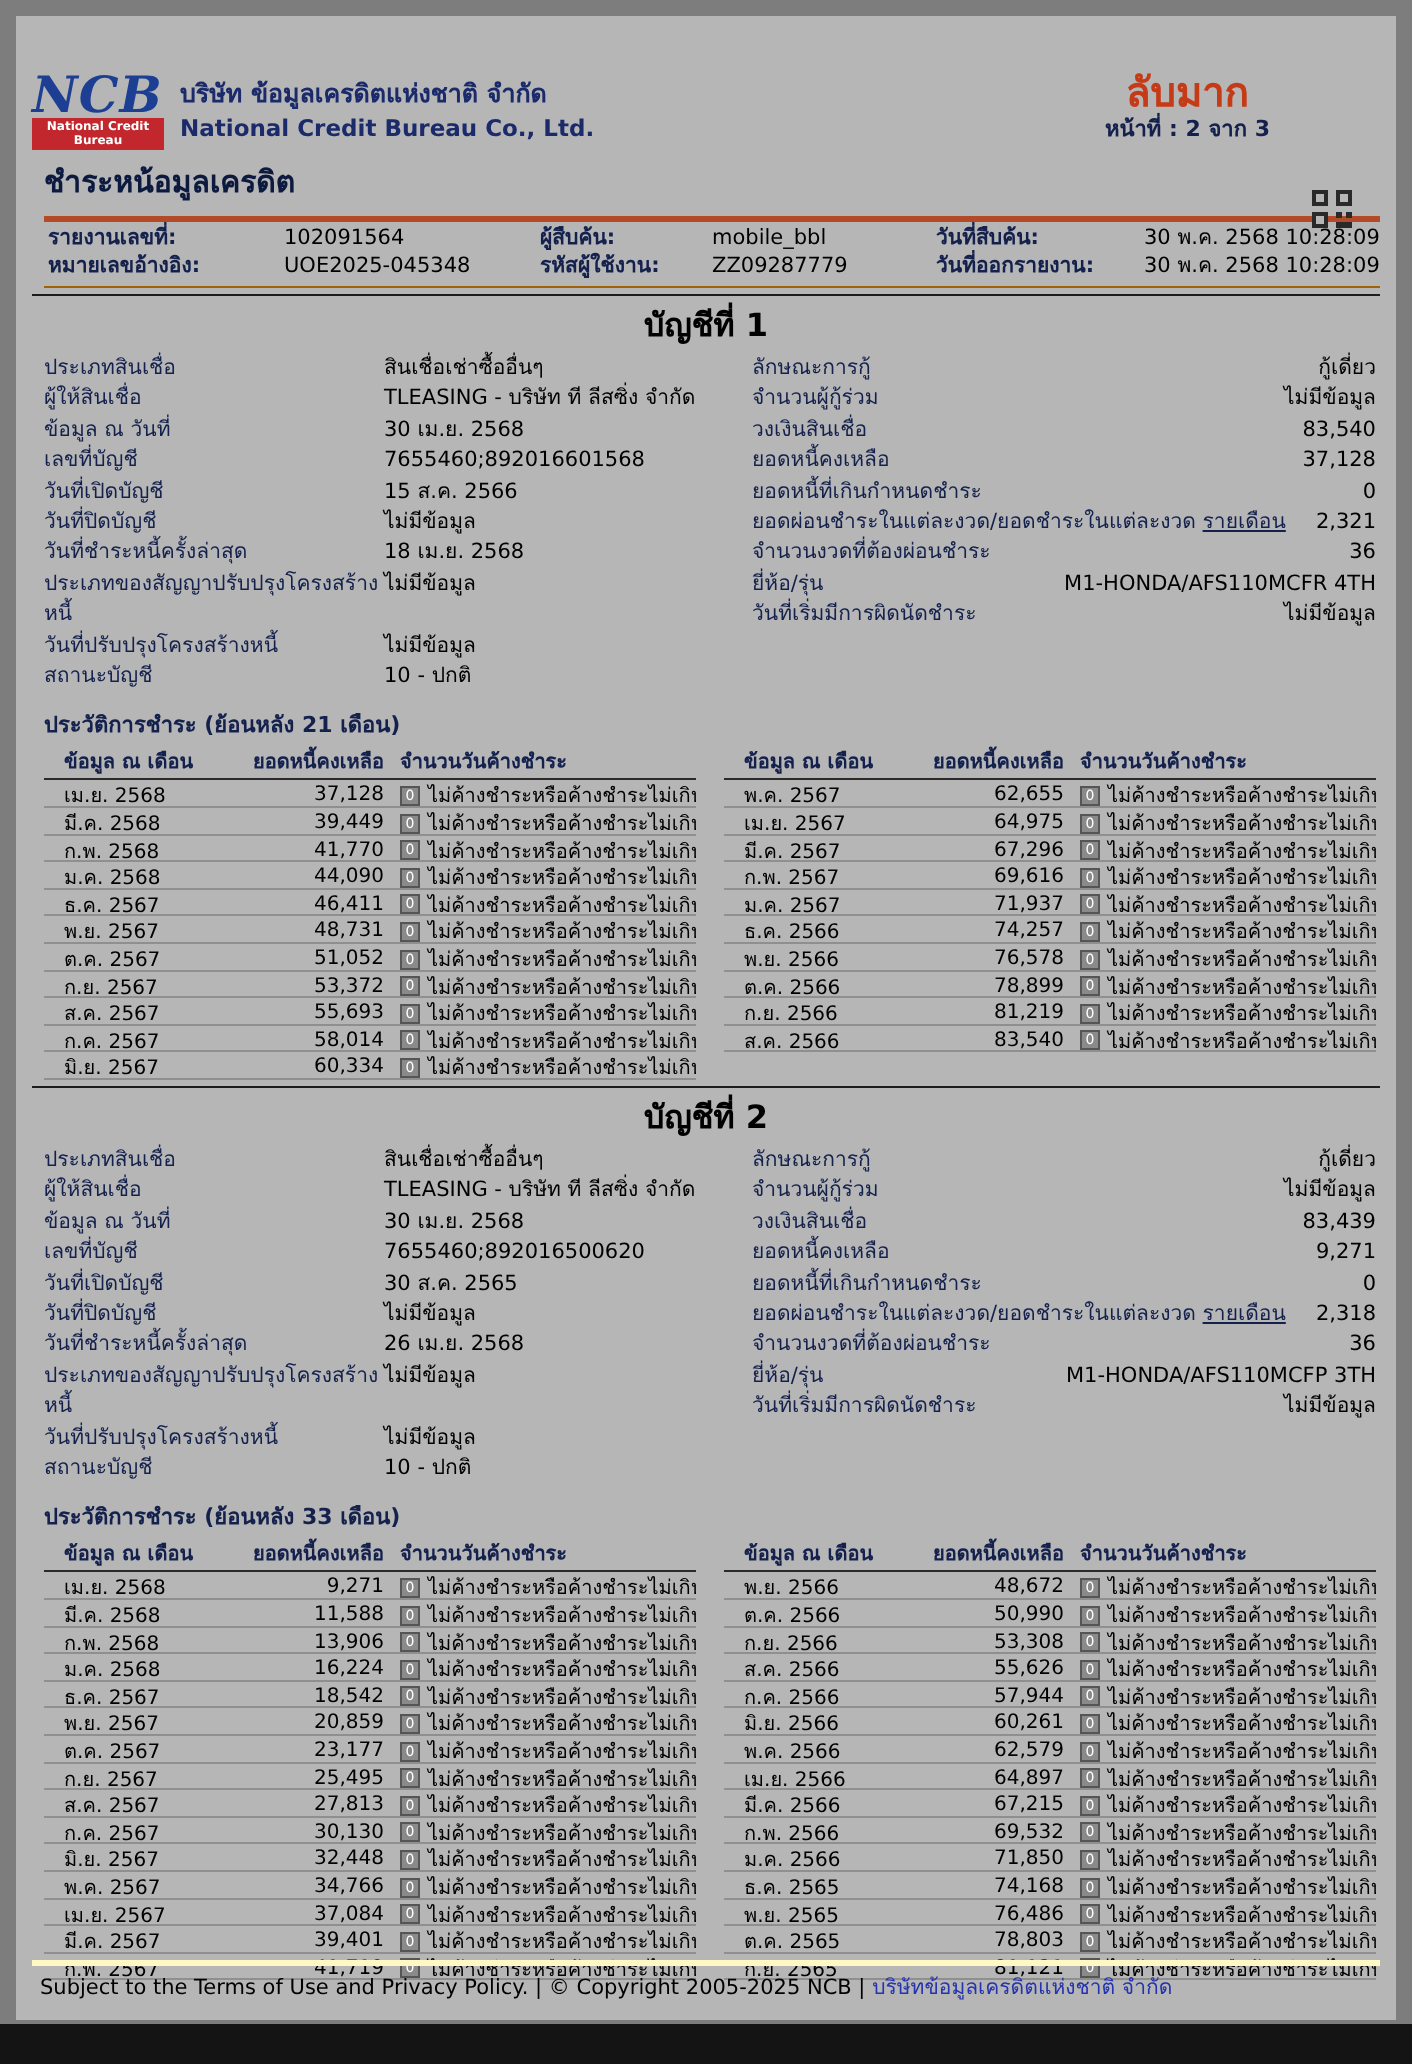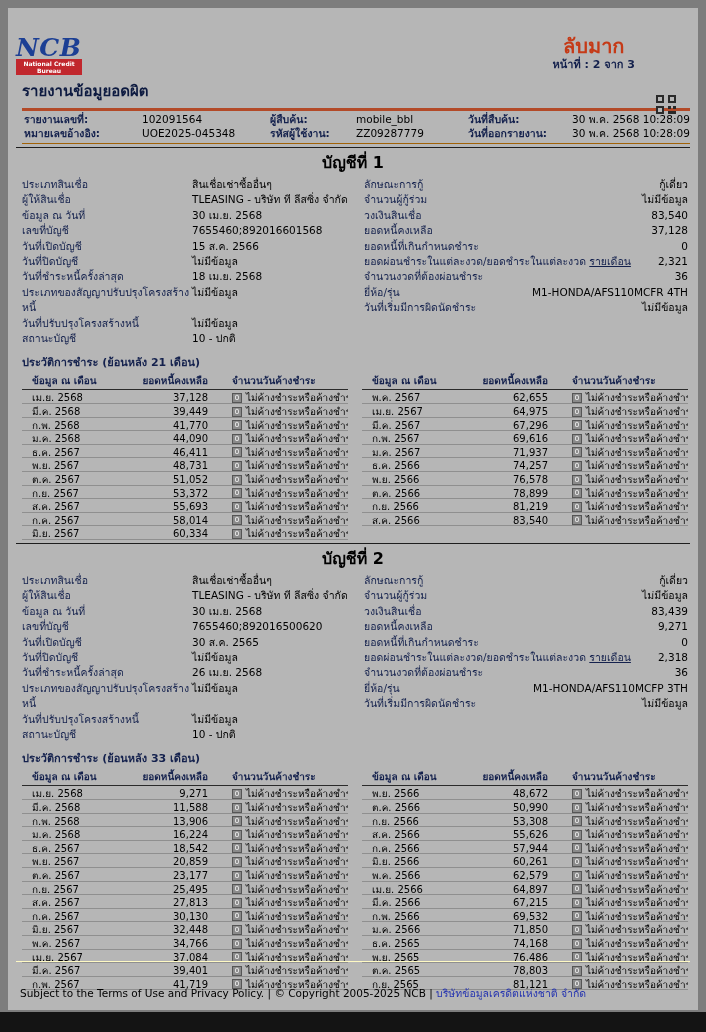--- a/index.html
+++ b/index.html
@@ -34,64 +34,68 @@
     display:grid; grid-template-columns:118px 128px 86px 112px 104px 1fr;
     padding:2px 0 3px 2px; font-size:10.5px; line-height:13.5px;
   }
   .info-label { font-weight:bold; color:#14214d; }
   .info-value { color:#000; }
   .qr-icon { position:absolute; right:14px; top:-13px; width:20px; height:19px; }
   
   .section-title { font-size:13px; font-weight:bold; color:#14214d; margin:8px 0 0 6px; }
   .rule { border:none; border-top:1.5px solid #1d1d1d; margin:3px 0 2px 0; }
   .account-title { text-align:center; font-weight:bold; font-size:16px; color:#000; margin:1px 0 2px; }
-  .fields { display:flex; gap:16px; padding:0 2px 0 6px; }
+  .fields { display:flex; gap:28px; padding:0 2px 0 6px; }
   .fields-left { width:326px; display:grid; grid-template-columns:170px 1fr; font-size:10.5px; line-height:15.4px; }
   .fl-label { color:#14214d; }
   .fl-value { color:#000; }
   .fields-right { flex:1; font-size:10.5px; line-height:15.4px; }
   .fr-row { display:flex; justify-content:space-between; gap:6px; }
   .fr-label { color:#14214d; white-space:nowrap; }
   .fr-label .u { text-decoration:underline; }
   .fr-value { color:#000; text-align:right; white-space:nowrap; }
   
   .hist-title { font-size:11px; font-weight:bold; color:#14214d; margin:7px 0 1px 6px; }
   .hist-wrap { display:flex; gap:14px; padding:0 2px 0 6px; }
   .hist-half { flex:1; align-self:flex-start; }
-  .hist-header, .hist-row { display:grid; grid-template-columns:88px 82px 1fr; align-items:center;gap:16px; }
+  .hist-header, .hist-row { display:grid; grid-template-columns:88px 82px 1fr; align-items:center; }
   .hist-header { font-weight:bold; color:#14214d; font-size:10px; border-bottom:1px solid #2a2a2a; padding:1px 0; }
   .hist-row { font-size:10px; color:#000; border-bottom:1px solid #8f8f8f; height:13.6px; }
   .h-month { padding-left:10px; white-space:nowrap; }
   .h-balance { text-align:right; white-space:nowrap; }
   .h-status { display:flex; align-items:center; gap:4px; padding-left:8px; white-space:nowrap; overflow:hidden; }
   .badge { width:10px; height:10px; background:#8a8a8a; border:1px solid #555; color:#fff; font-size:7px; line-height:8px; text-align:center; flex:0 0 auto; }
   
-  .footer { position:absolute; left:8px; right:8px; bottom:8px; border-top:1px solid #fef9c3; padding:23px 0 0 4px; font-size:10.5px; color:#000; }
+  .footer { position:absolute; left:8px; right:8px; bottom:8px; border-top:3px solid #fef9c3; padding:2px 0 0 4px; font-size:10.5px; color:#000; }
   .footer-link { color:#2433b0; cursor:pointer; }
   .bottom-bar { position:absolute; left:0; bottom:0; width:706px; height:20px; background:#141414; }
 </style>
 </head>
 <body>
 
 <div class="doc">
 
   <div class="header">
     <div class="logo-block">
       <div class="logo">
         <span class="logo-ncb">NCB</span>
         <span class="logo-banner">National Credit Bureau</span>
+      </div>
+      <div class="company">
+        <div class="company-th">บริษัท ข้อมูลเครดิตแห่งชาติ จำกัด</div>
+        <div class="company-en">National Credit Bureau Co., Ltd.</div>
       </div>
     </div>
     <div class="header-right">
       <div class="confidential">ลับมาก</div>
       <div class="page-info">หน้าที่ :  2  จาก  3</div>
     </div>
   </div>
 
-  <div class="report-title">รายงานข้อมูยอดผิต</div>
+  <div class="report-title">ชำระหน้อมูลเครดิต</div>
 
   <div class="info-wrap">
     <div class="info-table" id="info-table">
         <div class="info-label">รายงานเลขที่:</div>
         <div class="info-value">102091564</div>
         <div class="info-label">ผู้สืบค้น:</div>
         <div class="info-value">mobile_bbl</div>
         <div class="info-label">วันที่สืบค้น:</div>
         <div class="info-value">30 พ.ค. 2568 10:28:09</div>
         <div class="info-label">หมายเลขอ้างอิง:</div>

